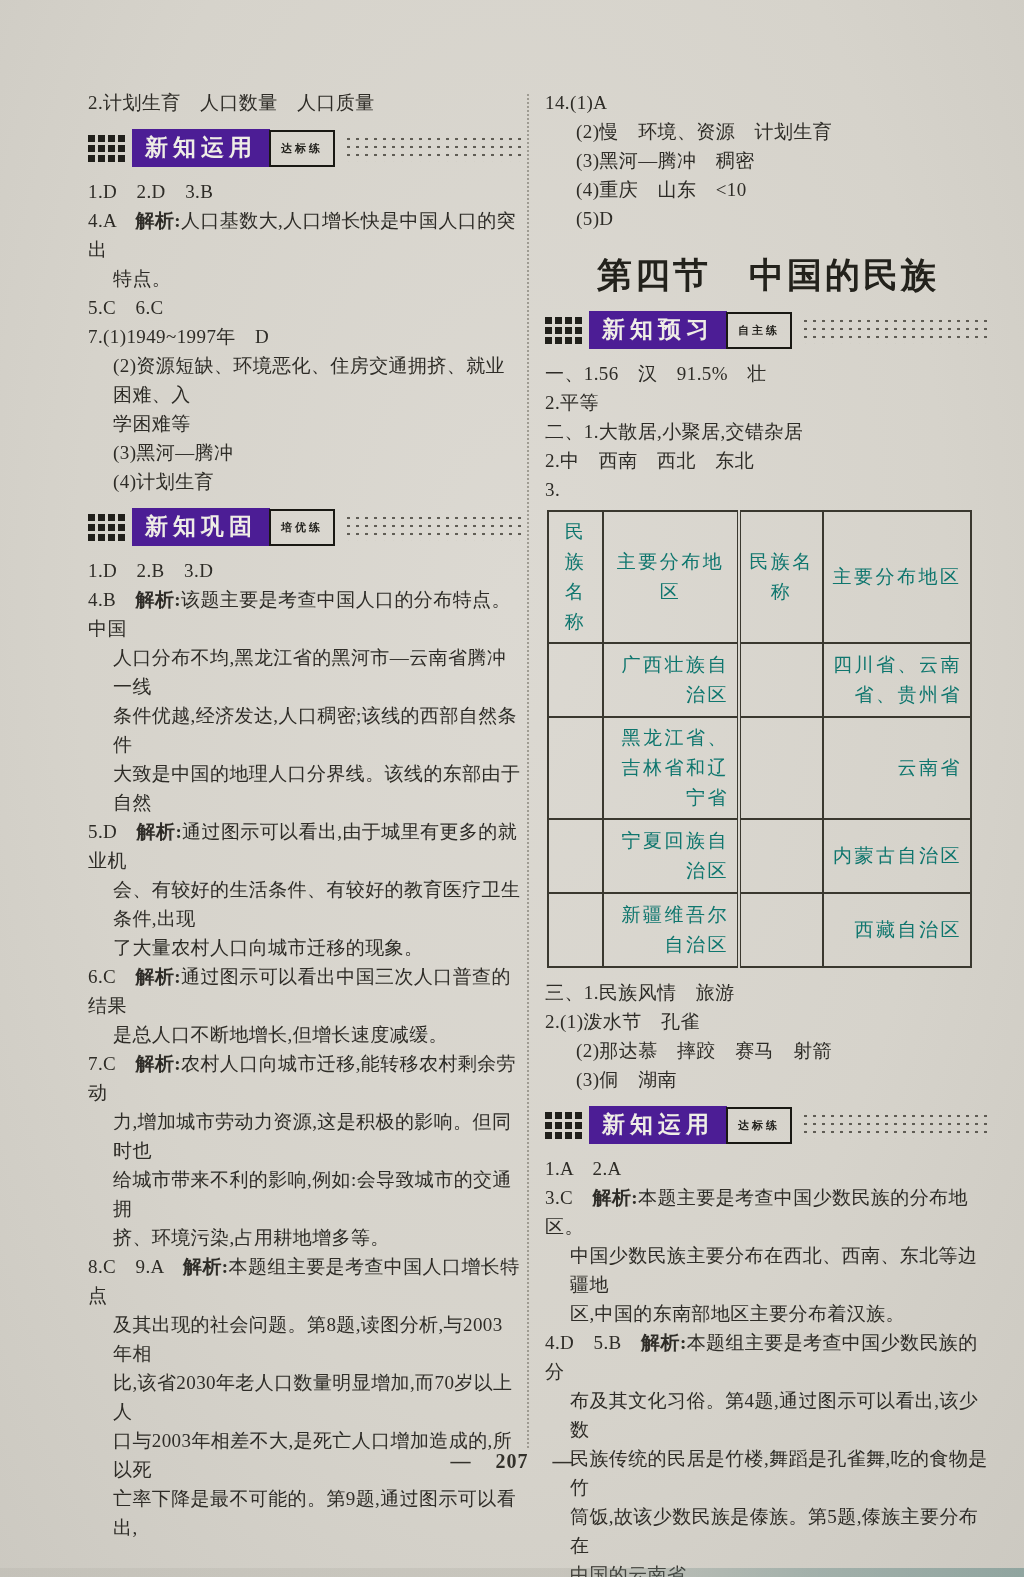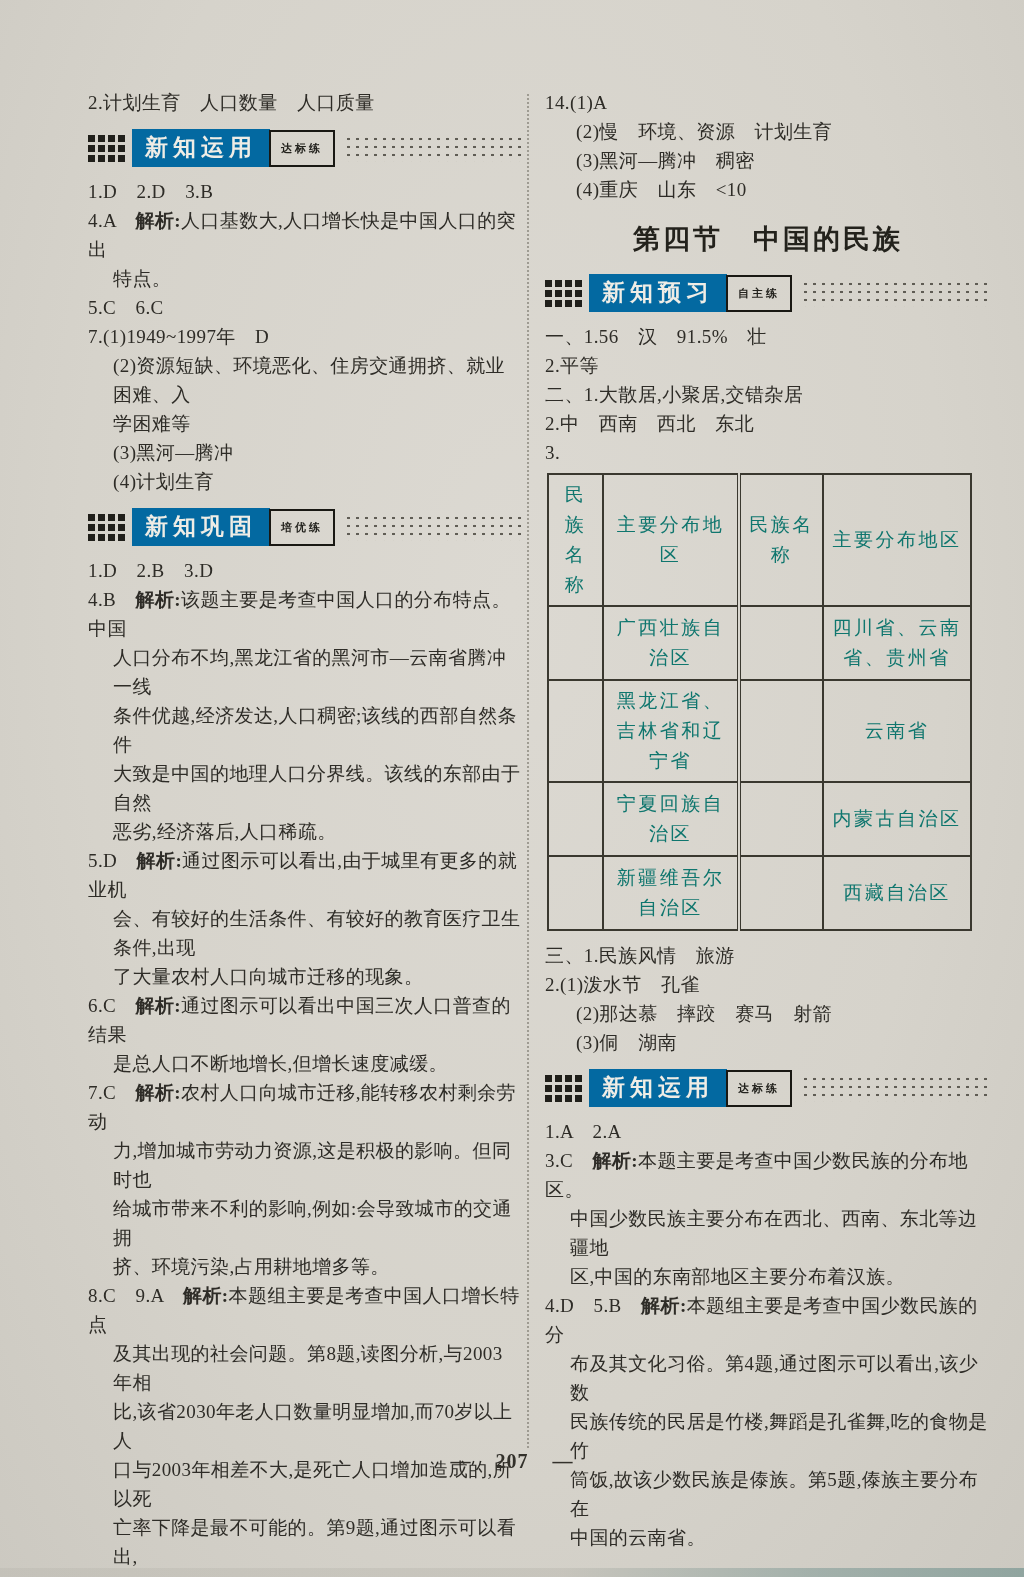--- a/index.html
+++ b/index.html
@@ -27,55 +27,55 @@
   .indp2{padding-left:31px;}
 
   
   .kh{display:flex;align-items:center;height:40px;margin:11px 0 9px;}
   .kh-sq{
     display:grid;grid-template-columns:repeat(4,7px);grid-auto-rows:7px;
     gap:3px;margin-right:7px;flex:none;
   }
   .kh-sq i{background:#201f1a;display:block;}
   .kh-black{
-    background:#0369a1;color:#efede6;font-weight:bold;
+    background:#4c1d95;color:#efede6;font-weight:bold;
     font-size:23px;letter-spacing:5px;padding:5px 13px 6px;flex:none;
     line-height:27px;
   }
   .kh-tag{
     border:2px solid #191813;font-size:11px;font-weight:bold;
     letter-spacing:3px;padding:6px 10px 7px;margin-left:-1px;flex:none;
     line-height:20px;color:#23221d;
   }
   .kh-dots{
     flex:1;height:27px;margin-left:9px;
     background-image:radial-gradient(#4a473f 1.4px, transparent 1.7px);
     background-size:9px 8px;opacity:.85;
   }
 
   .sec-title{
-    margin:12px 0 4px;font-size:27px;font-weight:bold;text-align:center;
+    margin:20px 0 4px;font-size:35px;font-weight:bold;text-align:center;
     letter-spacing:3px;line-height:46px;color:#23221c;
   }
 
   .ans-table{
     border-collapse:collapse;table-layout:fixed;width:423px;
     margin:6px 0 10px 2px;
   }
   .ans-table col.c1{width:55px;}
   .ans-table col.c2{width:136px;}
   .ans-table col.c3{width:84px;}
   .ans-table col.c4{width:148px;}
   .ans-table th,.ans-table td{
     border:2px solid #3a382f;font-size:19px;padding:5px 8px;
     letter-spacing:2.5px;line-height:30px;vertical-align:middle;
     font-weight:normal;color:#0f766e;
   }
   .ans-table th{text-align:center;height:64px;}
-  .ans-table td{text-align:center;height:62px;}
+  .ans-table td{text-align:right;height:62px;}
   .ans-table th:nth-child(2),.ans-table td:nth-child(2){border-right:4px double #3a382f;}
   .ans-table th:nth-child(3),.ans-table td:nth-child(3){border-left:none;}
 
   .footer{
     position:absolute;left:0;right:0;top:1450px;text-align:center;
     font-size:20px;font-weight:bold;letter-spacing:1px;color:#33312b;
   }
   .footer span{margin:0 12px;}
   .bottom-edge{
     position:absolute;left:0;right:0;bottom:0;height:9px;
@@ -140,21 +140,20 @@
       <span class="kh-black">新知巩固</span>
       <span class="kh-tag">培优练</span>
       <span class="kh-dots"></span>
     </div>
 
     <p class="ln">1.D　2.B　3.D</p>
     <p class="ln">4.B　<b>解析:</b>该题主要是考查中国人口的分布特点。中国</p>
     <p class="ln ind1">人口分布不均,黑龙江省的黑河市—云南省腾冲一线</p>
     <p class="ln ind1">条件优越,经济发达,人口稠密;该线的西部自然条件</p>
     <p class="ln ind1">大致是中国的地理人口分界线。该线的东部由于自然</p>
-    <p class="ln ind1">恶劣,经济落后,人口稀疏。</p>
     <p class="ln">5.D　<b>解析:</b>通过图示可以看出,由于城里有更多的就业机</p>
     <p class="ln ind1">会、有较好的生活条件、有较好的教育医疗卫生条件,出现</p>
     <p class="ln ind1">了大量农村人口向城市迁移的现象。</p>
     <p class="ln">6.C　<b>解析:</b>通过图示可以看出中国三次人口普查的结果</p>
     <p class="ln ind1">是总人口不断地增长,但增长速度减缓。</p>
     <p class="ln">7.C　<b>解析:</b>农村人口向城市迁移,能转移农村剩余劳动</p>
     <p class="ln ind1">力,增加城市劳动力资源,这是积极的影响。但同时也</p>
     <p class="ln ind1">给城市带来不利的影响,例如:会导致城市的交通拥</p>
     <p class="ln ind1">挤、环境污染,占用耕地增多等。</p>
     <p class="ln">8.C　9.A　<b>解析:</b>本题组主要是考查中国人口增长特点</p>
@@ -163,20 +162,21 @@
     <p class="ln ind1">口与2003年相差不大,是死亡人口增加造成的,所以死</p>
     <p class="ln ind1">亡率下降是最不可能的。第9题,通过图示可以看出,</p>
 
   </div>
 
   <div class="col col-right">
     <p class="ln">14.(1)A</p>
     <p class="ln indp2">(2)慢　环境、资源　计划生育</p>
     <p class="ln indp2">(3)黑河—腾冲　稠密</p>
     <p class="ln indp2">(4)重庆　山东　&lt;10</p>
+    <p class="ln indp2">(5)D</p>
 
     <h2 class="sec-title">第四节　中国的民族</h2>
 
     <div class="kh">
       <span class="kh-sq">
           <i></i>
           <i></i>
           <i></i>
           <i></i>
           <i></i>

